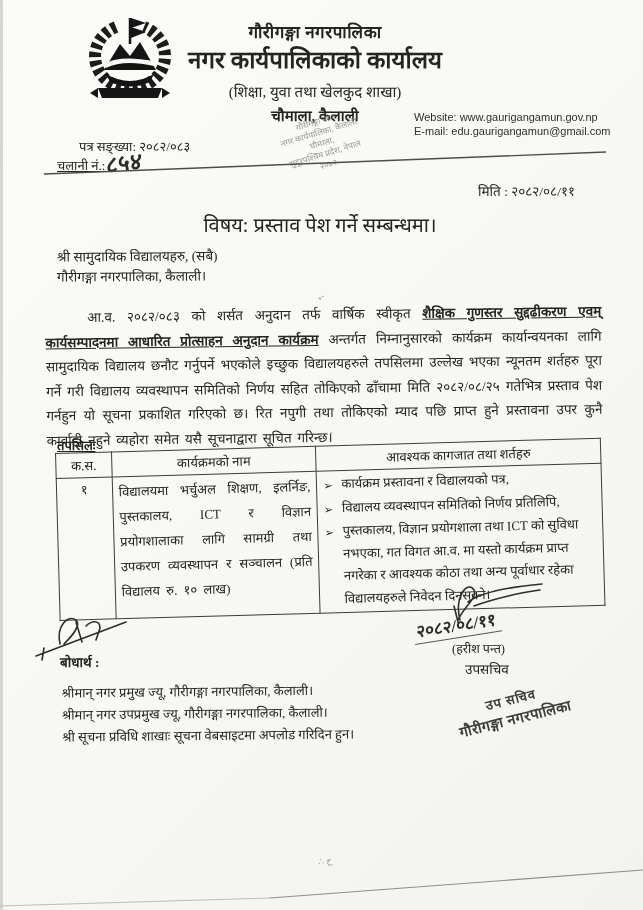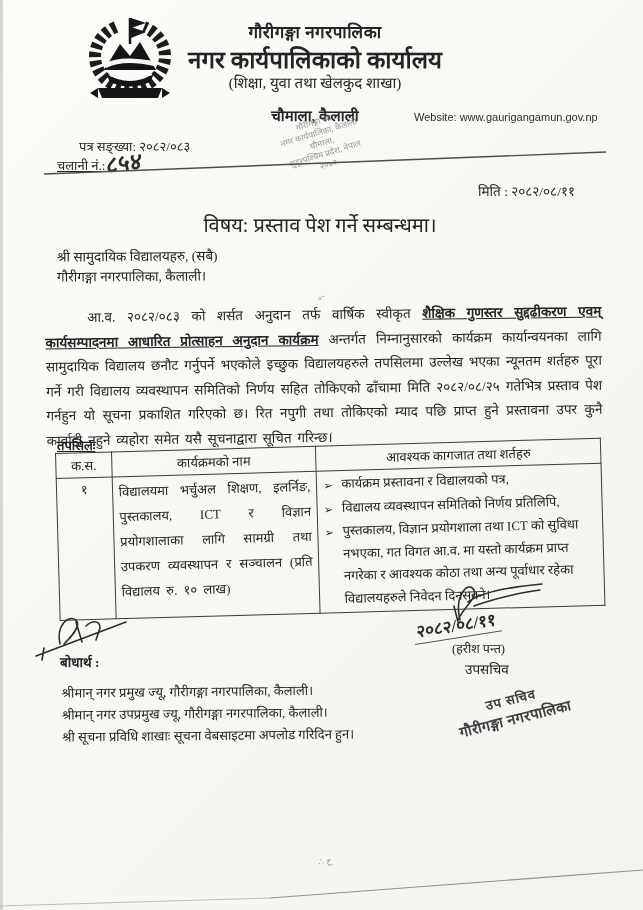--- a/index.html
+++ b/index.html
@@ -7,21 +7,21 @@
     position:relative;width:643px;height:910px;margin:0 auto;
     background:linear-gradient(135deg,#fbfbf8 0%,#f7f7f3 55%,#f2f2ee 100%);
     font-family:"Liberation Serif","DejaVu Serif",serif;
     color:#242424;overflow:hidden;
   }
   .abs{position:absolute;}
   .center{text-align:center;}
   
   .lh-municipality{top:20px;left:150px;width:330px;font-size:17px;font-weight:bold;letter-spacing:.5px;}
   .lh-office{top:42px;left:130px;width:370px;font-size:24px;font-weight:bold;}
-  .lh-branch{top:72px;left:150px;width:330px;font-size:15px;}
+  .lh-branch{top:81px;left:150px;width:330px;font-size:15px;}
   .lh-address{top:105px;left:150px;width:330px;font-size:15px;font-weight:bold;}
   .lh-web{top:110px;left:414px;width:215px;font-size:11px;font-family:"Liberation Sans","DejaVu Sans",sans-serif;color:#2e2e2e;line-height:14px;}
   
   .ref-no{top:137px;left:57px;font-size:13px;margin-left:22px;}
   .dispatch{top:156px;left:57px;font-size:13px;text-decoration:underline;}
   .dispatch-hand{top:146px;left:106px;font-size:23px;font-weight:bold;transform:rotate(-7deg) skewX(-8deg);color:#2b2b2b;}
   .date-line{top:182px;left:478px;font-size:13.5px;}
   
   .center-stamp{top:116px;left:232px;width:180px;transform:rotate(-17deg);color:#8f8f8c;font-size:8.5px;line-height:11px;text-align:center;opacity:.9;}
   
@@ -87,20 +87,21 @@
       <path d="M86 74 L94 79 L86 84 Z" fill="#161616"></path>
     </svg>
   </div>
 
   <div class="abs lh-municipality center">गौरीगङ्गा नगरपालिका</div>
   <div class="abs lh-office center">नगर कार्यपालिकाको कार्यालय</div>
   <div class="abs lh-branch center">(शिक्षा, युवा तथा खेलकुद शाखा)</div>
   <div class="abs lh-address center">चौमाला, कैलाली</div>
   <div class="abs lh-web">
     <div>Website: www.gaurigangamun.gov.np</div>
+    <div>E-mail: edu.gaurigangamun@gmail.com</div>
   </div>
 
   <div class="abs ref-no">पत्र सङ्ख्या: २०८२/०८३</div>
   <div class="abs dispatch">चलानी नं.:</div>
   <div class="abs dispatch-hand">८५४</div>
 
   <div class="abs center-stamp">
     <div>गौरीगङ्गा नगर</div>
     <div>नगर कार्यपालिका, कैलाली</div>
     <div>चौमाला,</div>

